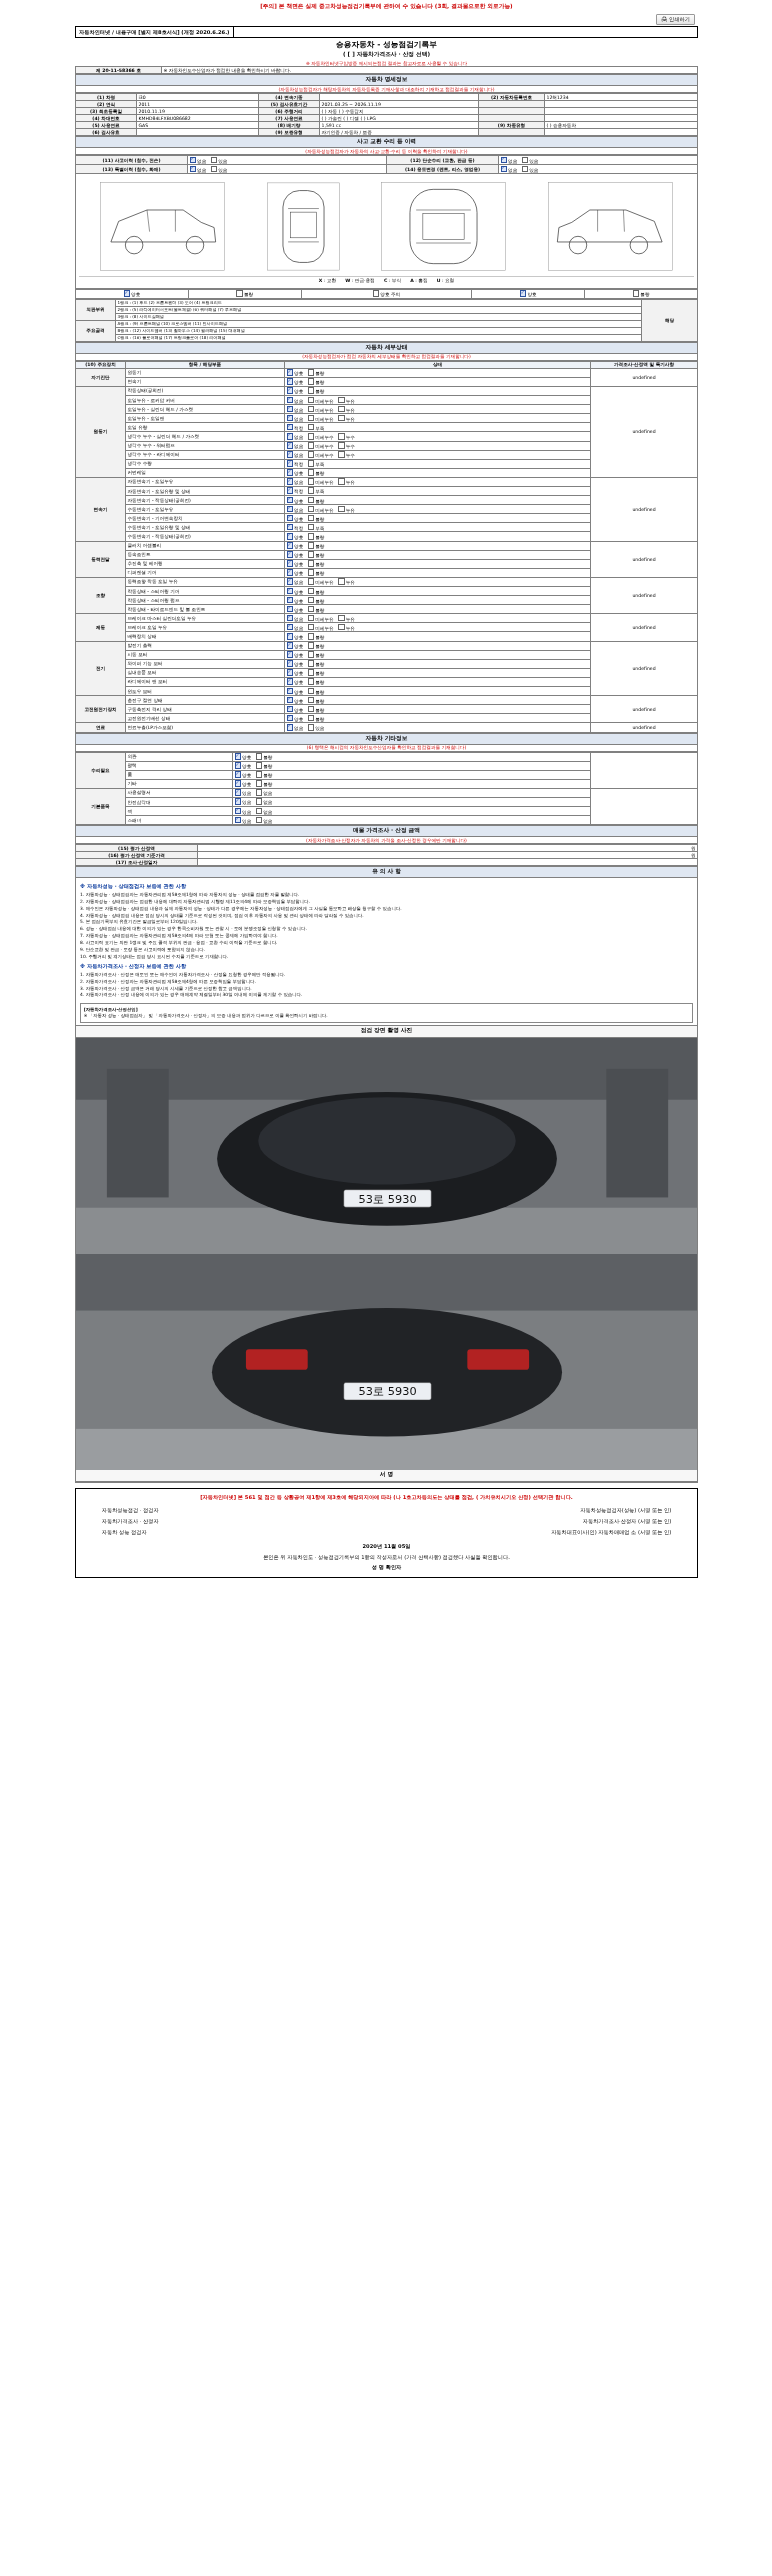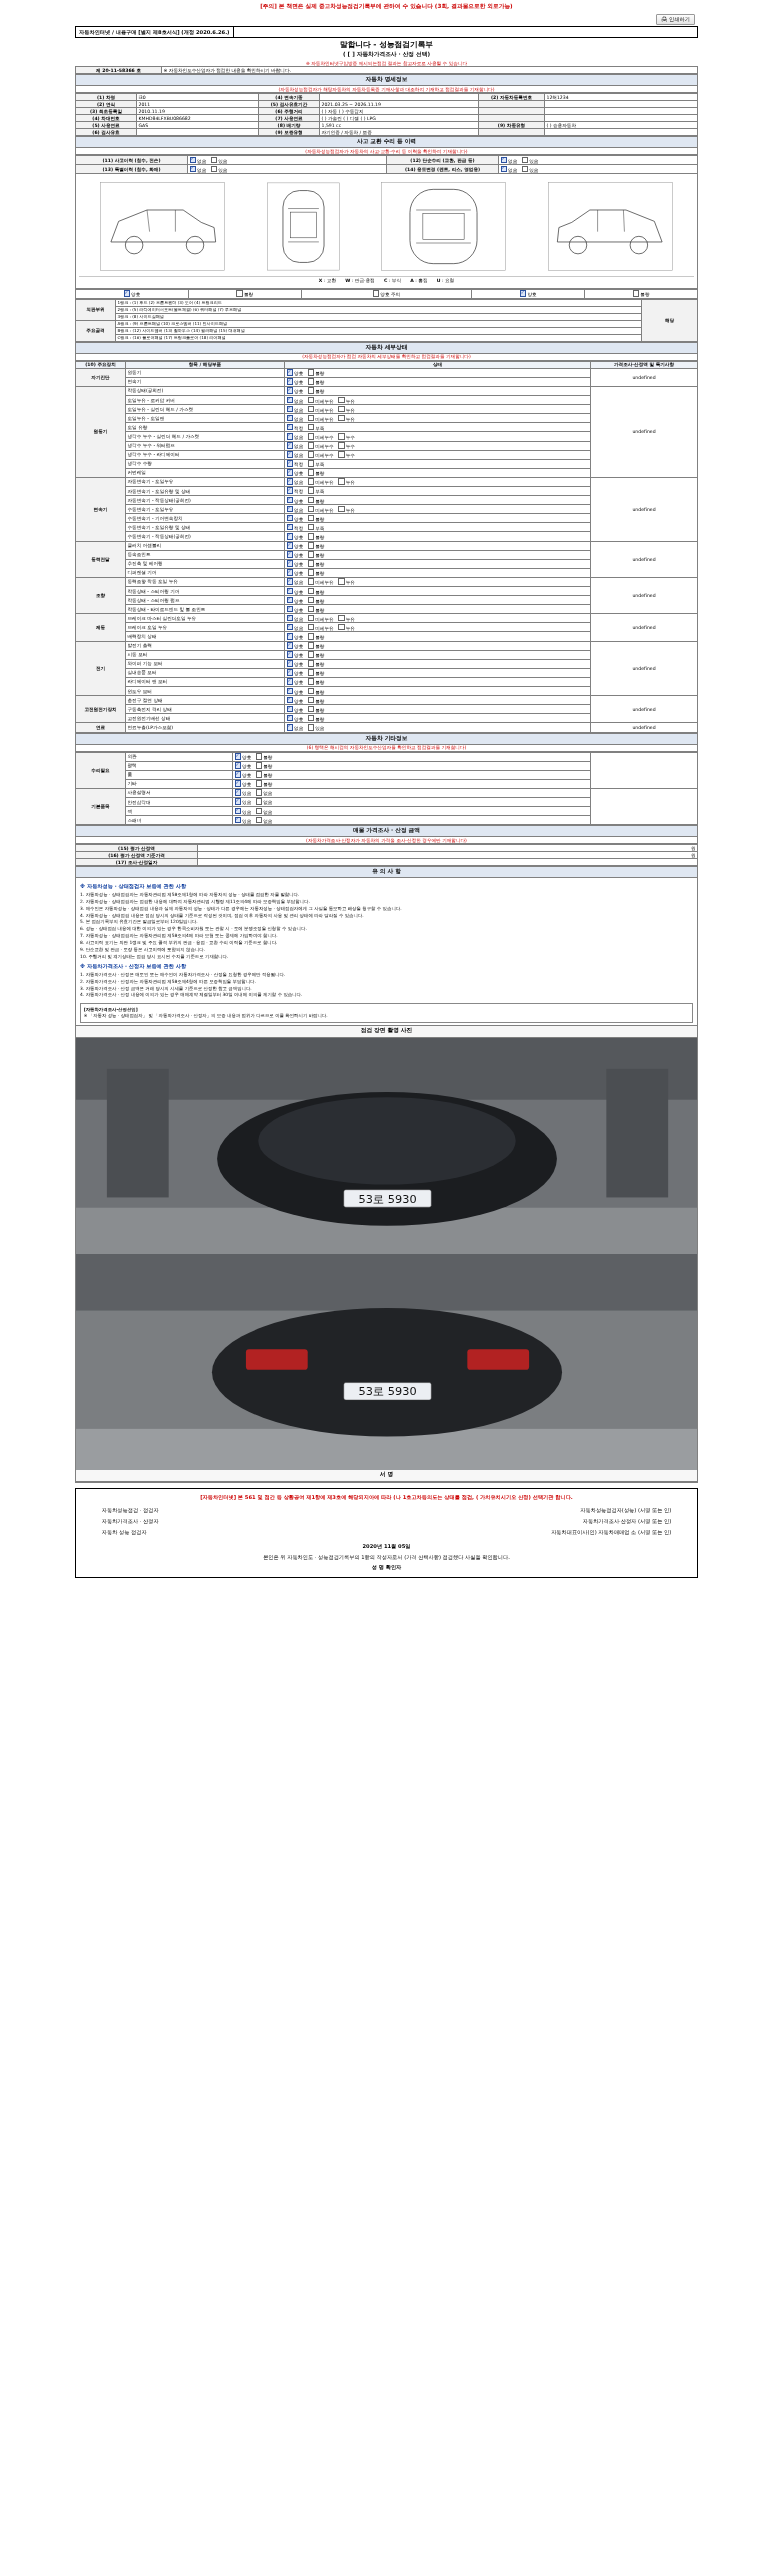--- a/index.html
+++ b/index.html
@@ -53,21 +53,21 @@
         <span>🖨</span>
         <span>인쇄하기</span>
       </button>
     </div>
 
     <div class="topline">
       <div class="l">자동차인터넷 / 내용구매 [별지 제8호서식] (개정 2020.6.26.)</div>
       <div class="r"></div>
     </div>
 
-    <div class="ttl">말합니다 - 성능점검기록부</div>
+    <div class="ttl">승용자동차 - 성능점검기록부</div>
     <div class="ttl2">( [ ] 자동차가격조사 · 산정 선택)</div>
     <div class="redline">※ 자동차인터넷구입방증 제시되는점검 결과는 참고자료로 사용될 수 있습니다</div>
 
     <table>
       <tbody>
           <tr>
         <td class="lbl" style="width:82px">제 20-11-58366 호</td>
         <td>※ 자동차인도수산업자가 점검한 내용을 확인하시기 바랍니다.</td>
       </tr>
     </tbody>

